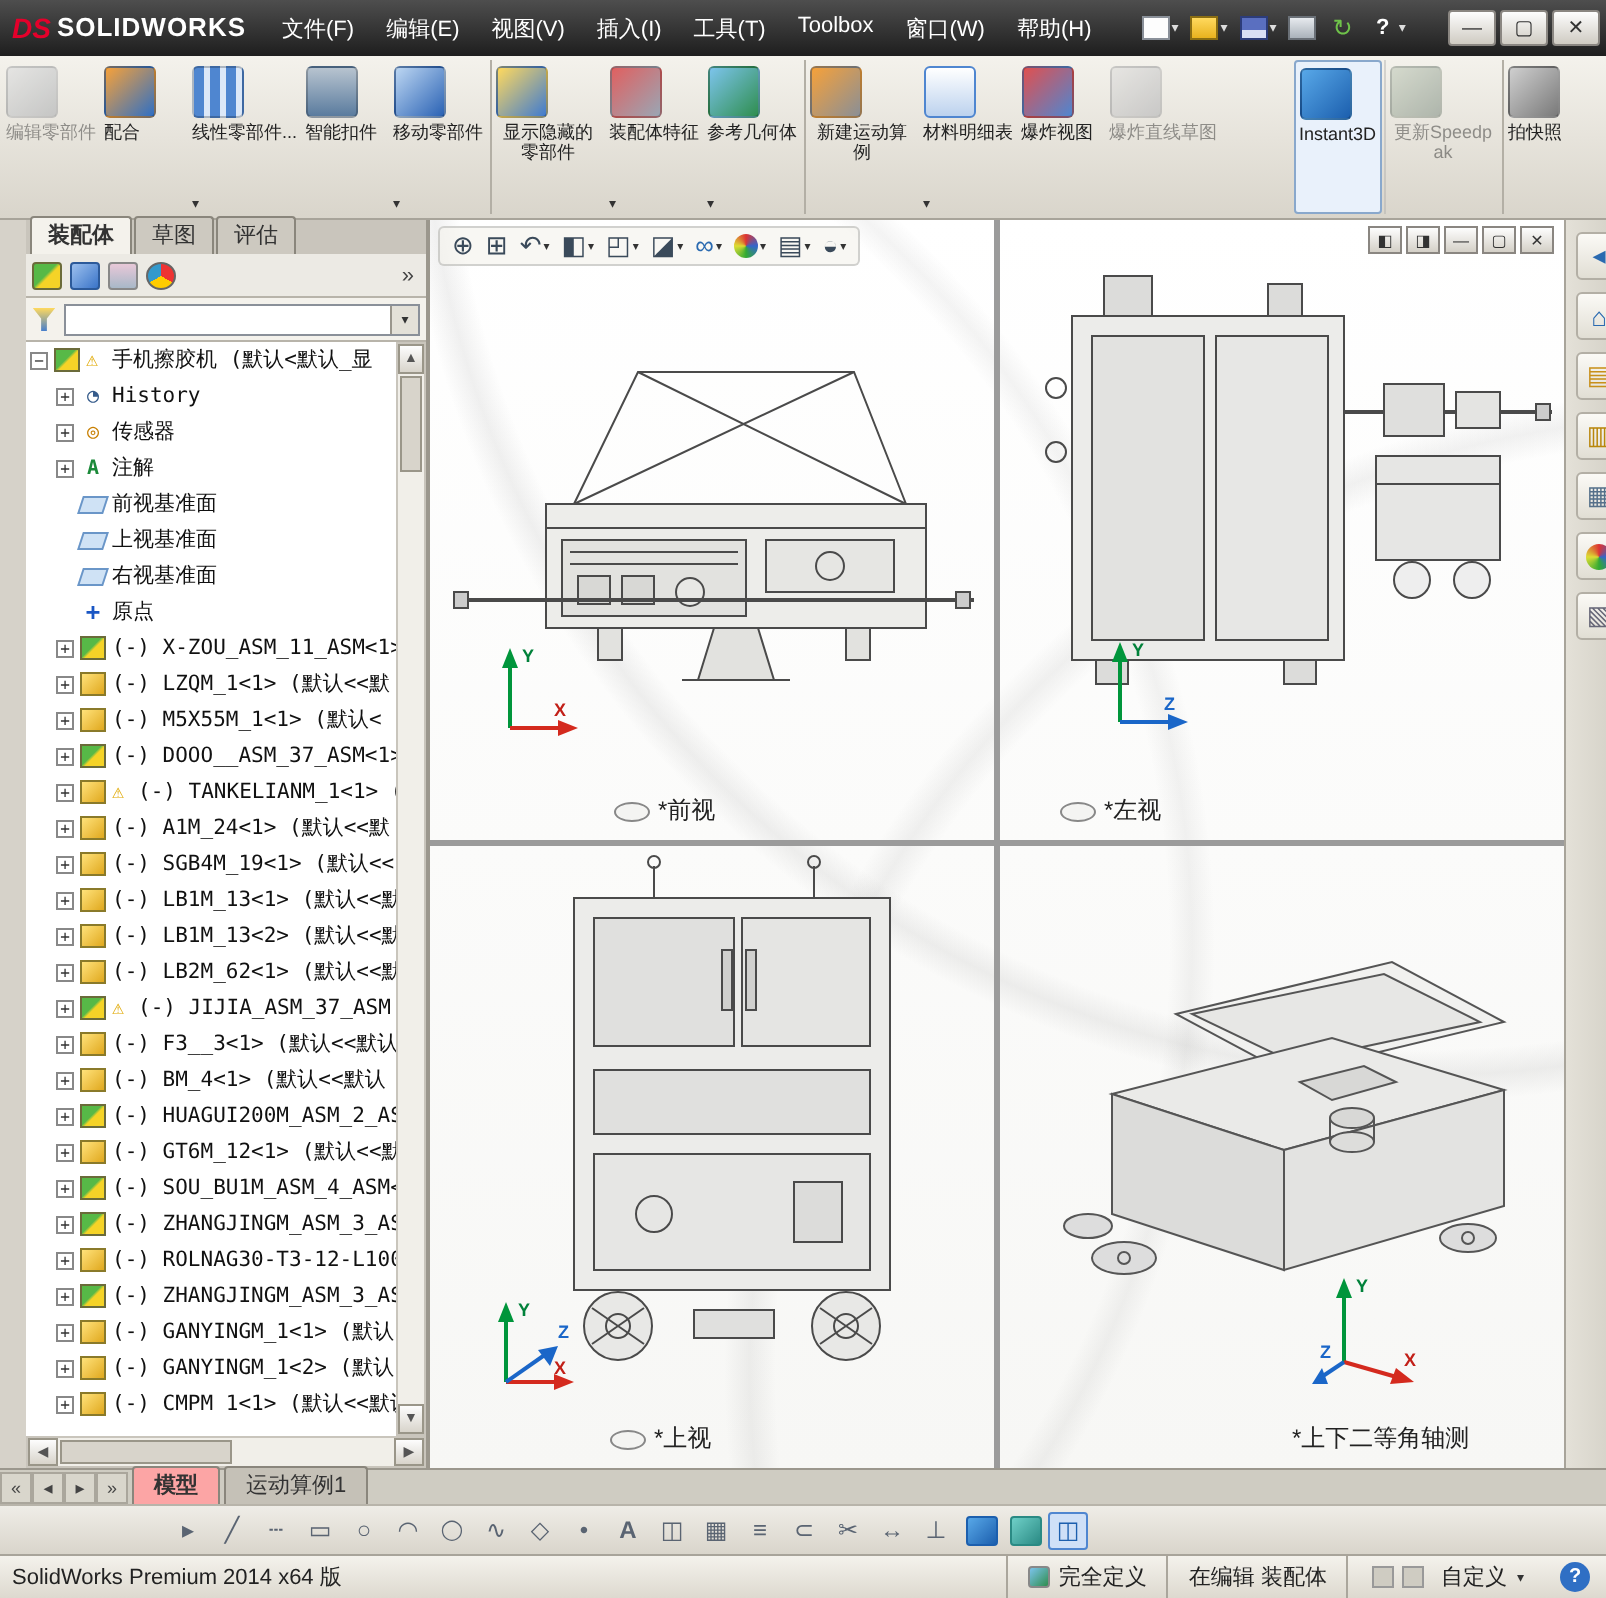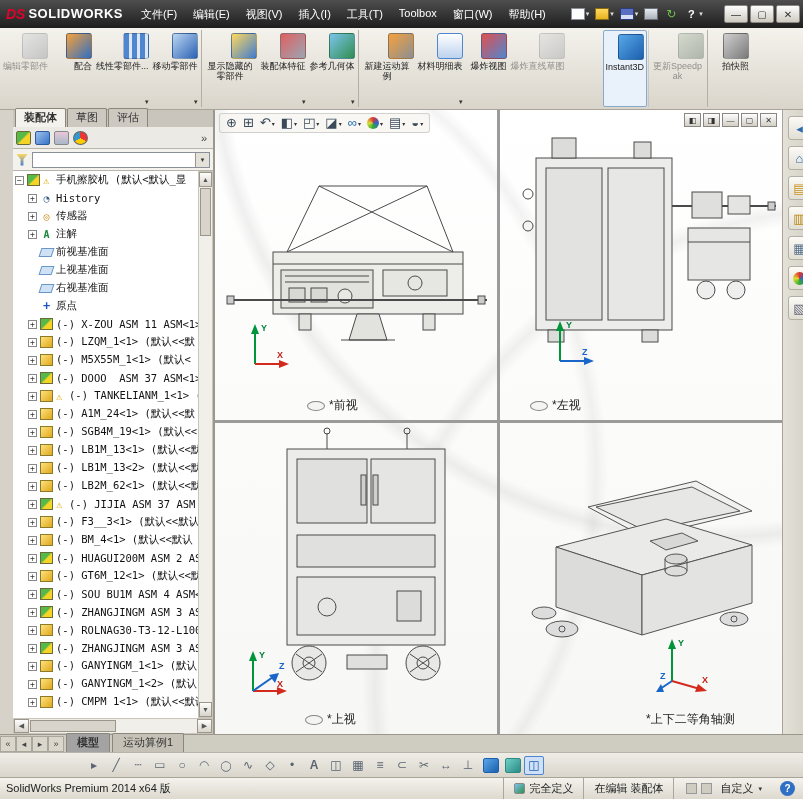--- a/index.html
+++ b/index.html
@@ -29,21 +29,21 @@
   .qi[data-icon="help-icon"] .g::before { content:"?"; color:#fff; font-weight:bold; font-size:11px; display:block; text-align:center; }
   #winbtns { margin-left:auto; display:flex; margin-right:3px; }
   .wbtn { width:24px; height:18px; margin-left:2px; background:linear-gradient(#fdfdfd,#cfcbc2);
     border:1px solid #8a8681; border-radius:2px; color:#333; font-size:10px;
     display:flex; align-items:center; justify-content:center; }
 
   
   #toolbar { position:absolute; left:0; top:28px; width:803px; height:82px;
     background:linear-gradient(#f4f2ec,#d9d5cb); border-bottom:1px solid #a8a49a;
     display:flex; align-items:stretch; padding:2px 1px; }
-  .tbtn { min-width:44px; max-width:58px; display:flex; flex-direction:column; align-items:flex-end;
+  .tbtn { min-width:44px; max-width:58px; display:flex; flex-direction:column; align-items:flex-start;
     padding:3px 2px 1px; position:relative; }
   .tbtn[data-sep="true"] { border-left:1px solid #b3afa5; margin-left:1px; }
   .tbtn[data-active="true"] { background:#e9f1fb; border:1px solid #89a8cc; border-radius:2px;margin-left:36px; }
   .tbtn[data-disabled="true"] { opacity:.45; filter:grayscale(.8); }
   .tb-icon { width:26px; height:26px; border-radius:3px; border:1px solid rgba(0,0,0,.22); flex:none; }
   .tb-label { font-size:9px; line-height:1.15; text-align:center; color:#222; margin-top:2px;
     word-break:break-all; }
   .tb-dd { font-size:7px; color:#333; margin-top:auto; display:none; }
   .tbtn[data-arrow="true"] .tb-dd { display:block; }
   .tbtn[data-icon="edit-component-icon"] .tb-icon { background:linear-gradient(135deg,#cfd8e8,#8aa0c0); }
@@ -184,21 +184,21 @@
     background:conic-gradient(#d33,#36c,#3a3,#dd3,#d33); }
   .tpi[data-icon="custom-properties-icon"]::before { content:"▧"; color:#667; }
 
   
   #doc-tabs { position:absolute; left:0; top:734px; width:803px; height:18px; background:#cfccc2;
     border-top:1px solid #9b978d; display:flex; align-items:flex-end; }
   .nav-arrow { width:16px; height:16px; display:flex; align-items:center; justify-content:center;
     font-size:9px; color:#444; background:#d9d6cc; border:1px solid #aaa69c; }
   .dtab { padding:1px 10px 2px; font-size:11px; border:1px solid #8a867c; border-bottom:none;
     margin-left:2px; background:#c5c1b7; color:#333; border-radius:2px 2px 0 0; }
-  .dtab[data-active="true"] { background:#a3a3a3; font-weight:bold; }
+  .dtab[data-active="true"] { background:#fca5a5; font-weight:bold; }
 
   
   #sketchbar { position:absolute; left:0; top:752px; width:803px; height:25px;
     background:linear-gradient(#efede7,#d9d5cb); border-top:1px solid #b8b4aa;
     display:flex; align-items:center; padding-left:84px; }
   .ski { width:20px; height:19px; margin-right:2px; display:flex; align-items:center; justify-content:center;
     font-size:12px; color:#5a6472; border:1px solid transparent; }
   .ski[data-icon="select-icon"]::before { content:"▸"; }
   .ski[data-icon="line-icon"]::before { content:"╱"; }
   .ski[data-icon="centerline-icon"]::before { content:"┄"; }
@@ -340,20 +340,25 @@
       <span class="tb-label">配合</span>
 
     </div>
 
     <div class="tbtn" data-icon="linear-pattern-icon" data-arrow="true">
       <span class="tb-icon"></span>
       <span class="tb-label">线性零部件...</span>
       <span class="tb-dd">▾</span>
     </div>
 
+    <div class="tbtn" data-icon="smart-fasteners-icon">
+      <span class="tb-icon"></span>
+      <span class="tb-label">智能扣件</span>
+
+    </div>
 
     <div class="tbtn" data-icon="move-component-icon" data-arrow="true">
       <span class="tb-icon"></span>
       <span class="tb-label">移动零部件</span>
       <span class="tb-dd">▾</span>
     </div>
 
     <div class="tbtn" data-icon="show-hidden-icon" data-sep="true">
       <span class="tb-icon"></span>
       <span class="tb-label">显示隐藏的零部件</span>

